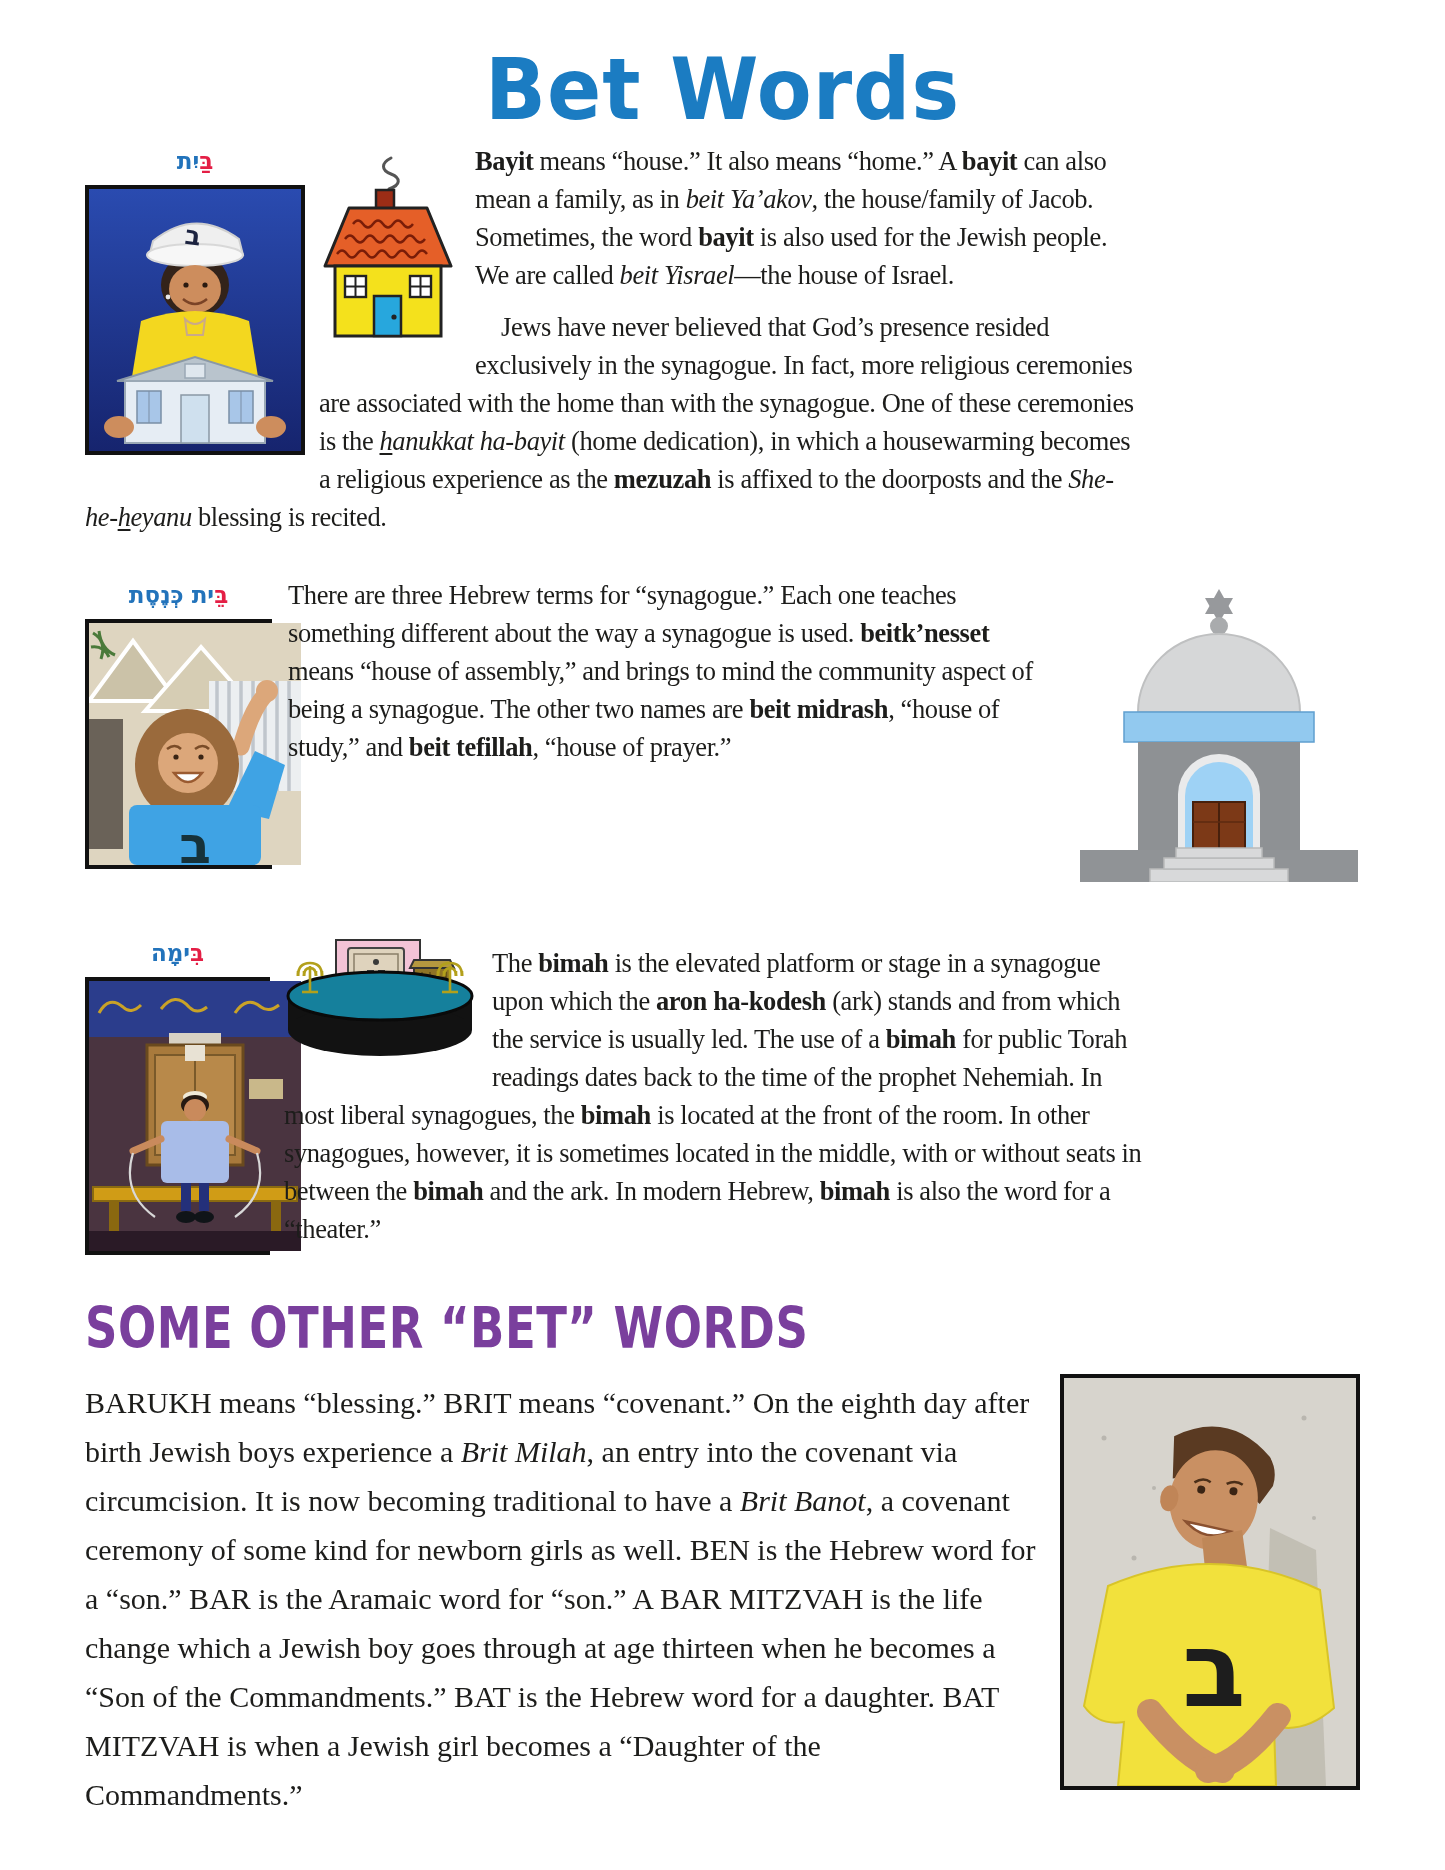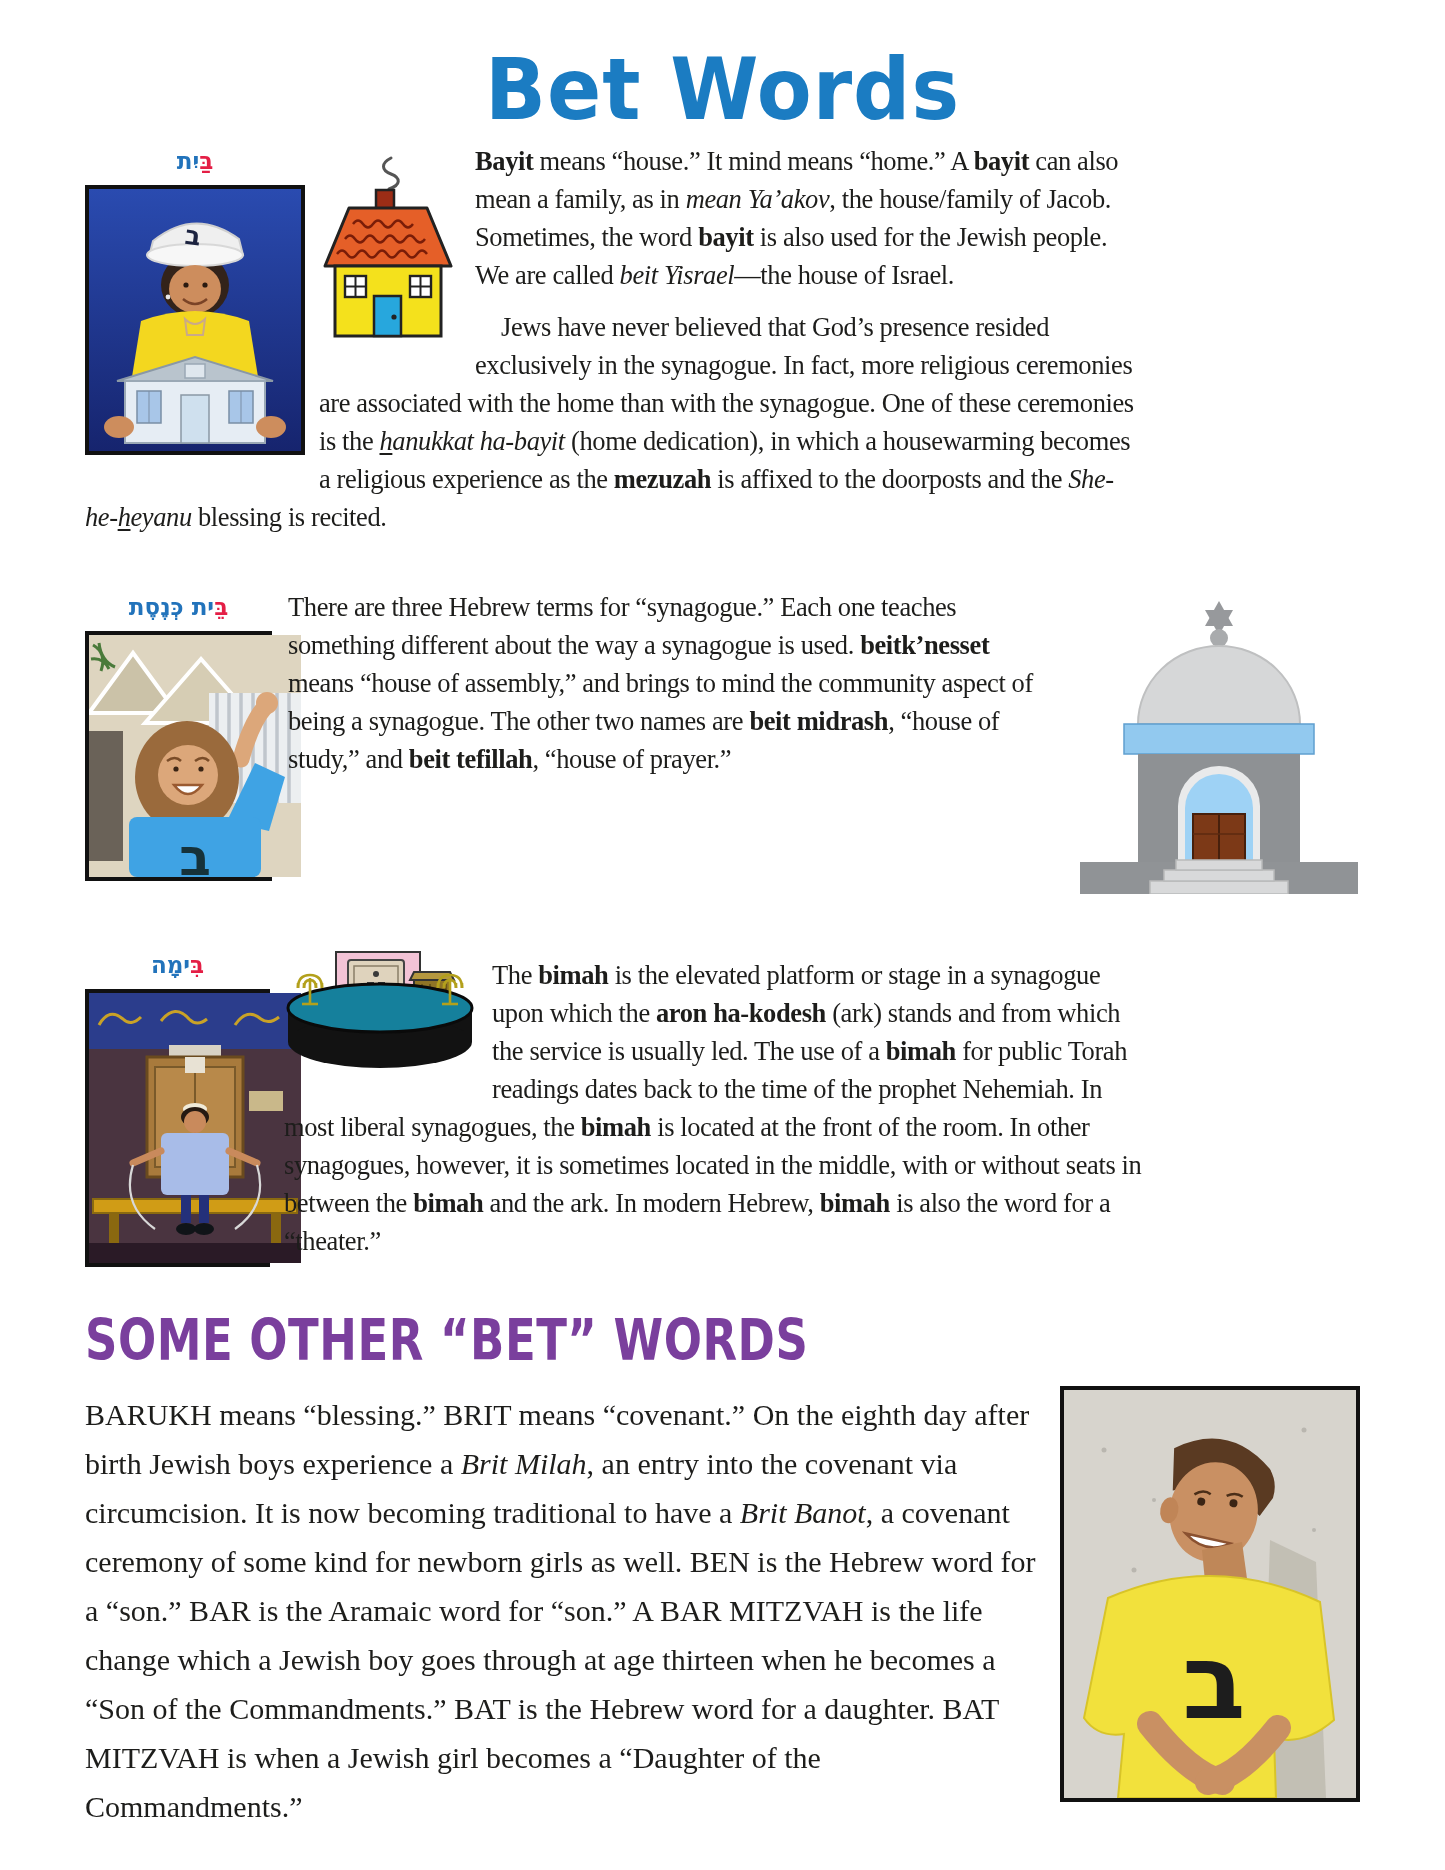--- a/index.html
+++ b/index.html
@@ -45,21 +45,21 @@
   .section-a .photoblock{width:220px;margin:0 14px 6px 0;}
   .house-fig{float:left;width:138px;margin:12px 18px 8px 0;line-height:0;}
   .section-a p{padding-right:215px;}
   .section-a p.p2{text-indent:26px;margin-top:14px;}
   .section-a p.p3{margin-top:16px;letter-spacing:-0.8px;}
 
   
   .section-b{margin-top:34px;}
   .section-b .photoblock{width:187px;margin:0 16px 0 0;}
   .syn-fig{float:right;width:282px;margin:8px 0 0 20px;line-height:0;}
-  .section-b p{margin-top:52px;}
+  .section-b p{margin-top:40px;}
 
   
   .section-c{margin-top:52px;}
   .section-c .photoblock{width:185px;margin:0 14px 0 0;}
   .bimah-fig{float:left;width:192px;margin:0 16px 8px 0;line-height:0;}
   .section-c p{padding-right:212px;padding-top:10px;}
 
   
   .section-d{margin-top:44px;}
   h2.heading-purple{
@@ -128,21 +128,21 @@
       <line x1="36.5" y1="122" x2="36.5" y2="143" stroke="#222" stroke-width="2"></line>
       <line x1="26" y1="132.5" x2="47" y2="132.5" stroke="#222" stroke-width="2"></line>
       <rect x="91" y="122" width="21" height="21" fill="#ffffff" stroke="#222" stroke-width="2.4"></rect>
       <line x1="101.5" y1="122" x2="101.5" y2="143" stroke="#222" stroke-width="2"></line>
       <line x1="91" y1="132.5" x2="112" y2="132.5" stroke="#222" stroke-width="2"></line>
       <rect x="55" y="142" width="27" height="40" fill="#27a7dd" stroke="#222" stroke-width="2.5"></rect>
       <circle cx="75" cy="163" r="2.6" fill="#222"></circle>
     </svg>
   </div>
 
-  <p class="body-text p1"><b>Bayit</b><span> means “house.” It mind means “home.” A </span><b>bayit</b><span> can also mean a family, as in </span><i>mean Ya’akov</i><span>, the house/family of Jacob. Sometimes, the word </span><b>bayit</b><span> is also used for the Jewish people. We are called </span><i>beit Yisrael</i><span>—the house of Israel.</span></p>
+  <p class="body-text p1"><b>Bayit</b><span> means “house.” It also means “home.” A </span><b>bayit</b><span> can also mean a family, as in </span><i>beit Ya’akov</i><span>, the house/family of Jacob. Sometimes, the word </span><b>bayit</b><span> is also used for the Jewish people. We are called </span><i>beit Yisrael</i><span>—the house of Israel.</span></p>
   <p class="body-text p2"><span>Jews have never believed that God’s presence resided exclusively in the synagogue. In fact, more religious ceremonies are associated with the home than with the synagogue. One of these ceremonies is the </span><i class="u">h</i><i>anukkat ha-bayit</i><span> (home dedication), in which a housewarming becomes a religious experience as the </span><b>mezuzah</b><span> is affixed to the doorposts and the </span><i>She-he-</i><i class="u">h</i><i>eyanu</i><span> blessing is recited.</span></p>
 </div>
 
 <div class="section-b clearfix">
   <div class="photoblock">
     <div class="hebrew-label">
       <span class="heb-red">בֵּ</span><span class="heb-blue">ית כְּנֶסֶת</span>
     </div>
     <div class="photo-frame">
       <svg width="212" height="242" viewBox="0 0 212 242">

